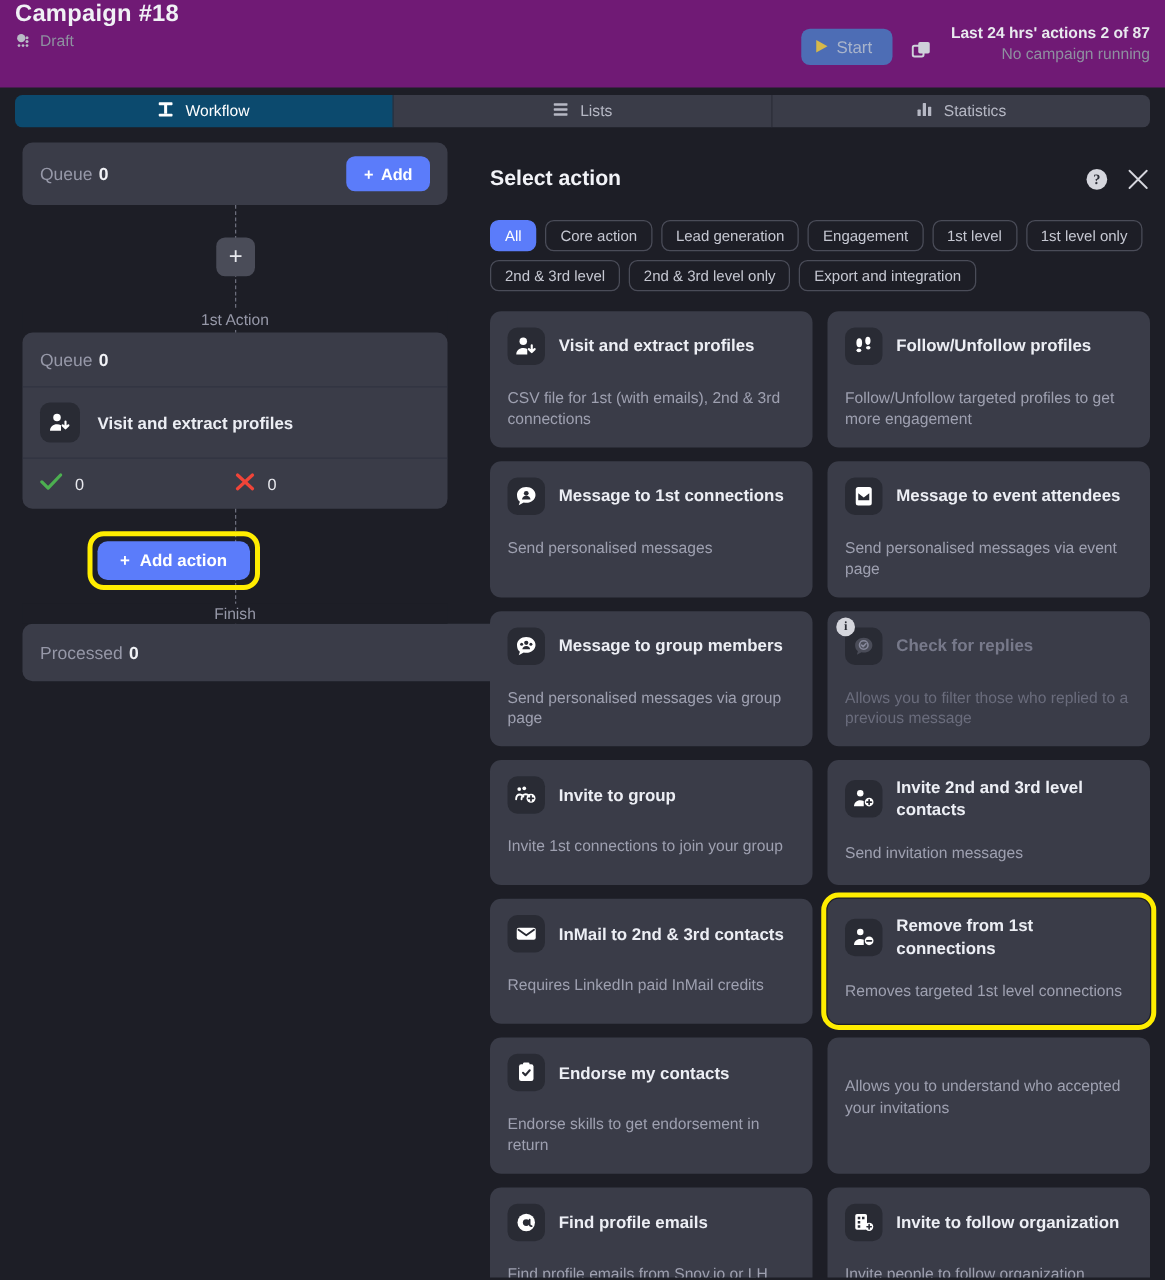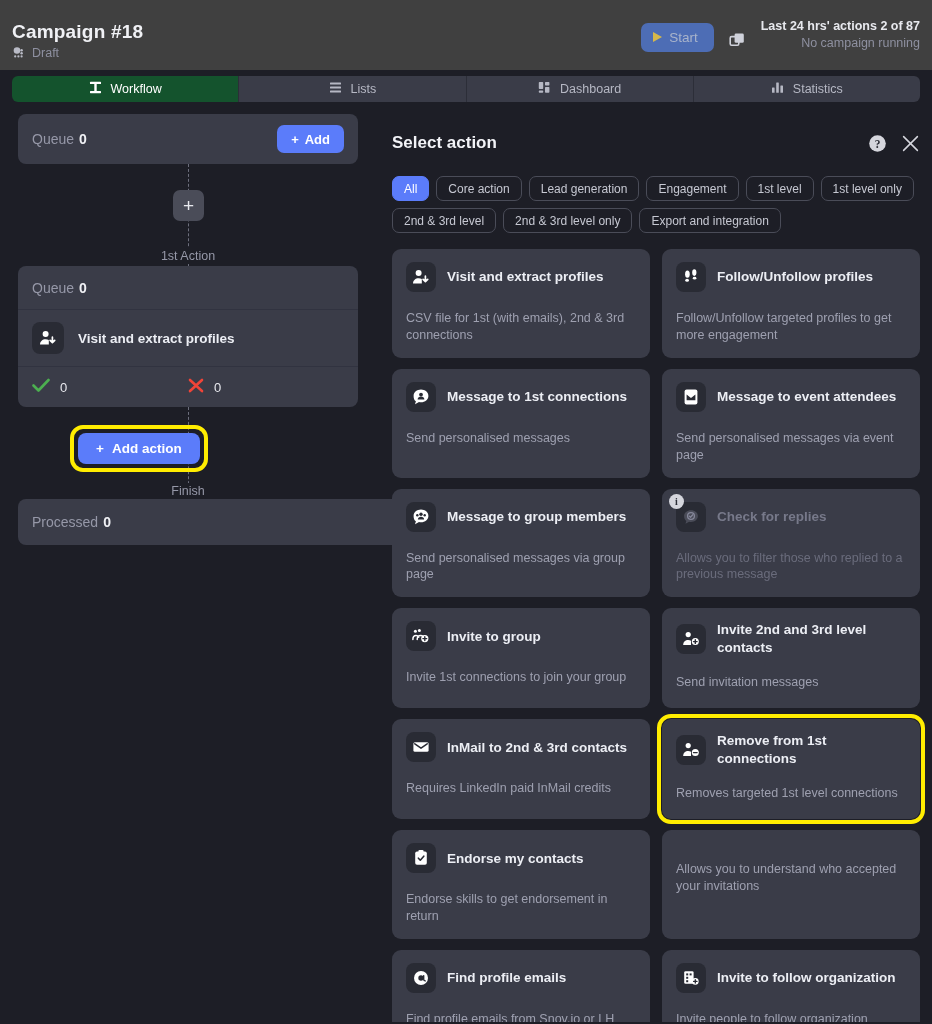--- a/index.html
+++ b/index.html
@@ -8,22 +8,22 @@
     background: #1d1e26;
     font-family: "Liberation Sans", sans-serif;
     color: #e8e9ee;
     overflow: hidden;
   }
 
   
   .header {
     position: relative;
     height: 70px;
-    background: #404040;
-    padding: 20px 12px 0 12px;
+    background: #701a75;
+    padding: 0 12px 0 12px;
   }
   .campaign-title {
     font-size: 19px;
     font-weight: bold;
     color: #f0f1f5;
     letter-spacing: 0.2px;
     line-height: 24px;
   }
   .status-row {
     display: flex;
@@ -85,21 +85,21 @@
     align-items: center;
     justify-content: center;
     gap: 9px;
     font-size: 12.5px;
     color: #b6b8c4;
     cursor: pointer;
     border-right: 1px solid #2c2e38;
     user-select: none;
   }
   .tab:last-child { border-right: none; }
-  .tab.active { background: #14532d; color: #ffffff; }
+  .tab.active { background: #0c4a6e; color: #ffffff; }
 
   
   .body-wrap {
     display: flex;
     height: calc(1024px - 104px);
     padding-top: 12px;
   }
 
   
   .workflow {
@@ -366,31 +366,20 @@
         <rect x="1" y="1.5" width="11" height="2" rx="0.5" fill="#b6b8c4"></rect>
         <rect x="1" y="5.5" width="11" height="2" rx="0.5" fill="#b6b8c4"></rect>
         <rect x="1" y="9.5" width="11" height="2" rx="0.5" fill="#b6b8c4"></rect>
       </svg>
     </span>
     <span>Lists</span>
   </div>
   <div class="tab">
     <span>
       <svg width="13" height="13" viewBox="0 0 13 13">
-        <rect x="0.8" y="1" width="4.4" height="7" rx="0.7" fill="#b6b8c4"></rect>
-        <rect x="7" y="1" width="4.4" height="3.4" rx="0.7" fill="#b6b8c4"></rect>
-        <rect x="7" y="6" width="4.4" height="5.8" rx="0.7" fill="#b6b8c4"></rect>
-        <rect x="0.8" y="9.6" width="4.4" height="2.2" rx="0.7" fill="#b6b8c4"></rect>
-      </svg>
-    </span>
-    <span>Dashboard</span>
-  </div>
-  <div class="tab">
-    <span>
-      <svg width="13" height="13" viewBox="0 0 13 13">
         <rect x="1" y="6.6" width="2.6" height="5.2" rx="0.5" fill="#b6b8c4"></rect>
         <rect x="5.2" y="1.4" width="2.6" height="10.4" rx="0.5" fill="#b6b8c4"></rect>
         <rect x="9.4" y="4.4" width="2.6" height="7.4" rx="0.5" fill="#b6b8c4"></rect>
       </svg>
     </span>
     <span>Statistics</span>
   </div>
 </div>
 
 <div class="body-wrap">

